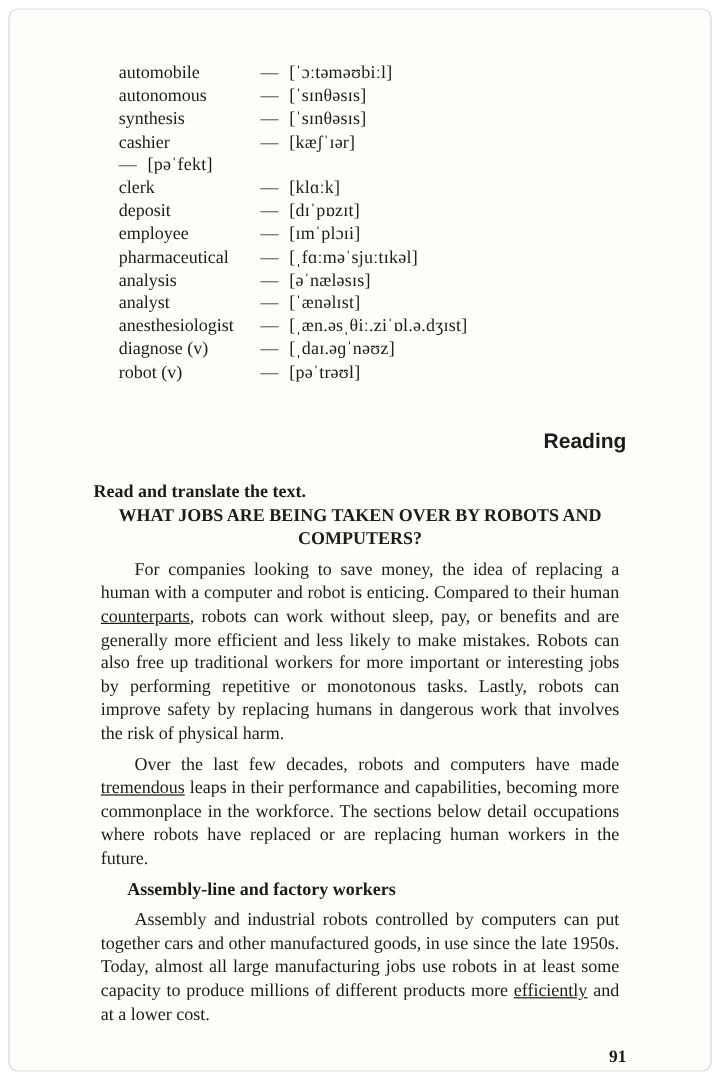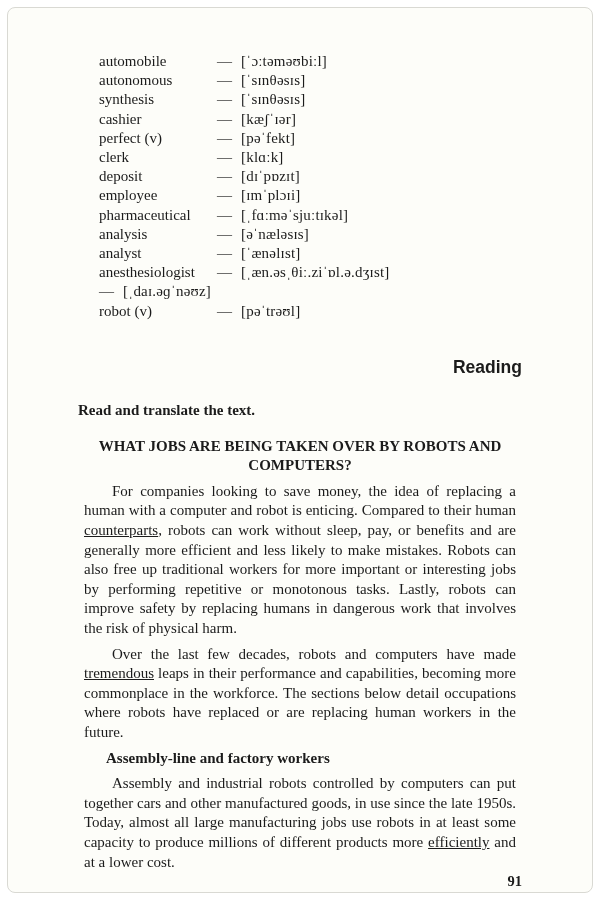--- a/index.html
+++ b/index.html
@@ -37,21 +37,21 @@
   .section-heading {
     font-family: "Liberation Sans", sans-serif;
     font-weight: bold;
     font-size: 17.5px;
     text-align: right;
     margin: 36px 0 24px 0;
   }
   .instruction {
     font-weight: bold;
     font-size: 15px;
-    margin: 0 0 18px 0;
+    margin: 0 0 2px 0;
   }
   .article-title {
     font-weight: bold;
     font-size: 15px;
     text-align: center;
     line-height: 19.5px;
     margin: 0 6px 6px 6px;
   }
   .para {
     font-size: 15px;
@@ -96,21 +96,20 @@
       <span class="vocab-word">synthesis</span>
       <span class="vocab-dash">—</span>
       <span class="vocab-tr">[ˈsɪnθəsɪs]</span>
     </div>
     <div class="vocab-row">
       <span class="vocab-word">cashier</span>
       <span class="vocab-dash">—</span>
       <span class="vocab-tr">[kæʃˈɪər]</span>
     </div>
     <div class="vocab-row">
-      <span class="vocab-word">perfect (v)</span>
       <span class="vocab-dash">—</span>
       <span class="vocab-tr">[pəˈfekt]</span>
     </div>
     <div class="vocab-row">
       <span class="vocab-word">clerk</span>
       <span class="vocab-dash">—</span>
       <span class="vocab-tr">[klɑːk]</span>
     </div>
     <div class="vocab-row">
       <span class="vocab-word">deposit</span>
@@ -136,20 +135,21 @@
       <span class="vocab-word">analyst</span>
       <span class="vocab-dash">—</span>
       <span class="vocab-tr">[ˈænəlɪst]</span>
     </div>
     <div class="vocab-row">
       <span class="vocab-word">anesthesiologist</span>
       <span class="vocab-dash">—</span>
       <span class="vocab-tr">[ˌæn.əsˌθiː.ziˈɒl.ə.dʒɪst]</span>
     </div>
     <div class="vocab-row">
+      <span class="vocab-word">diagnose (v)</span>
       <span class="vocab-dash">—</span>
       <span class="vocab-tr">[ˌdaɪ.əɡˈnəʊz]</span>
     </div>
     <div class="vocab-row">
       <span class="vocab-word">robot (v)</span>
       <span class="vocab-dash">—</span>
       <span class="vocab-tr">[pəˈtrəʊl]</span>
     </div>
   </div>
 

